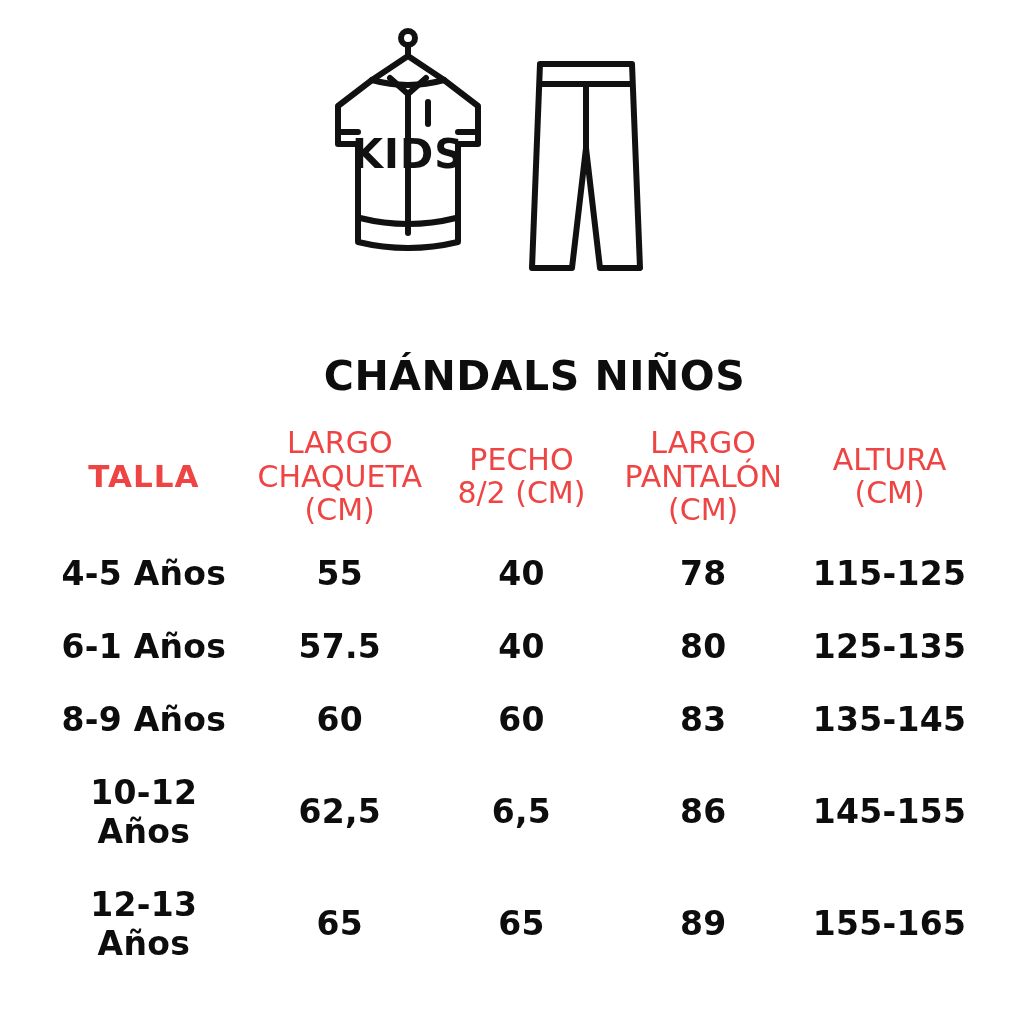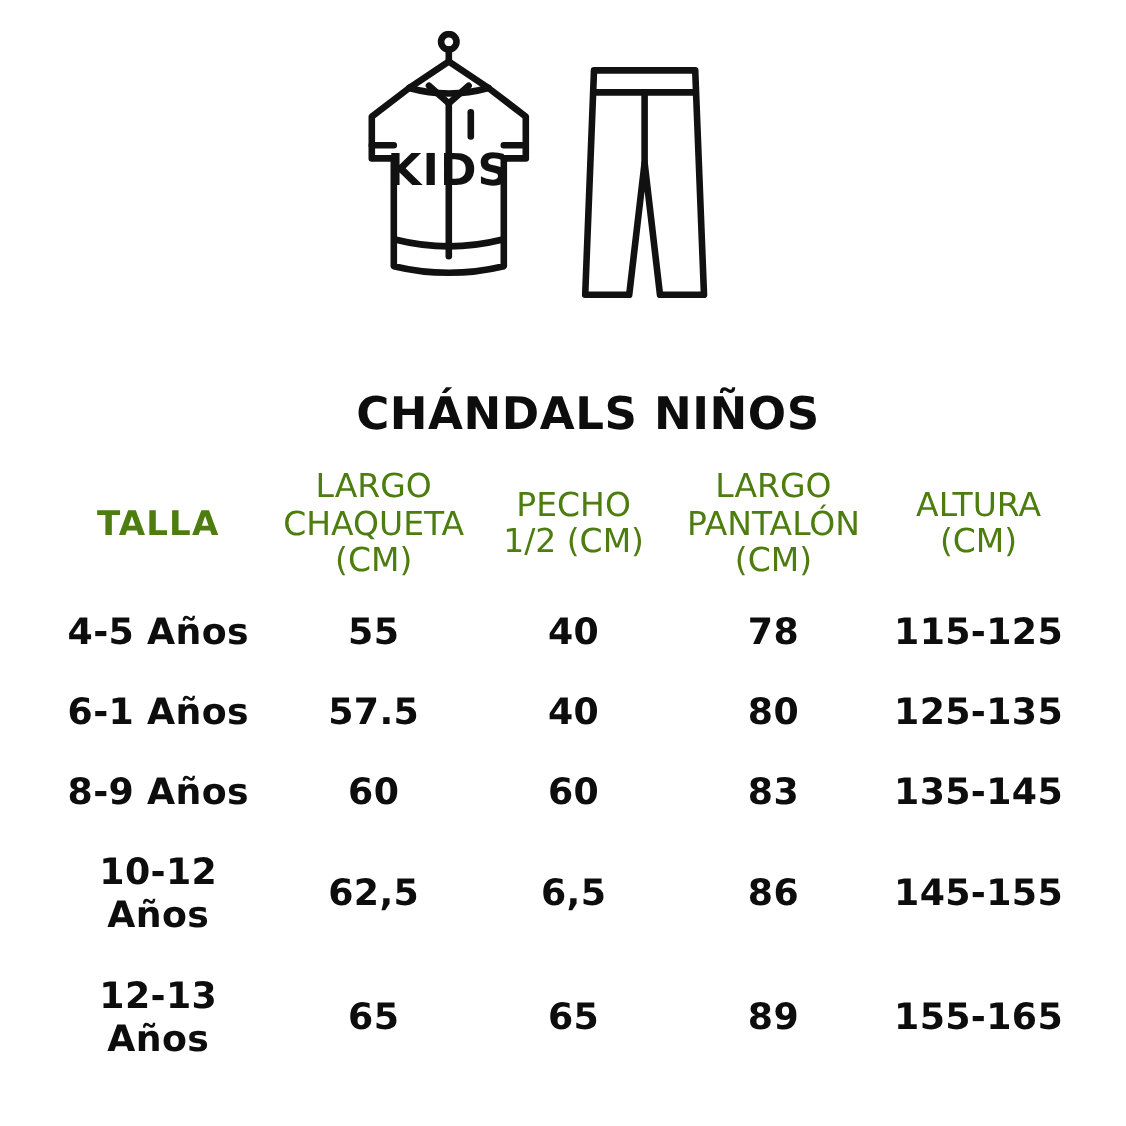--- a/index.html
+++ b/index.html
@@ -70,21 +70,21 @@
   table.sizes col.c3 { width: 19.5%; }
   table.sizes col.c4 { width: 20%; }
 
   table.sizes thead th {
     font-weight: normal;
     font-size: 30px;
     line-height: 1.12;
     vertical-align: middle;
     padding: 0 4px 10px 4px;
     text-align: center;
-    color: #4d7c0f;
+    color: #ef4444;
   }
   table.sizes thead th.talla-head {
     font-weight: bold;
     font-size: 31px;
     letter-spacing: 1px;
   }
   .hd-l1 { display: block; }
   .hd-l2 { display: block; }
   .hd-l3 { display: block; }
 
@@ -152,21 +152,21 @@
           <th class="talla-head">
             <span class="hd-l1">TALLA</span>
           </th>
           <th>
             <span class="hd-l1">LARGO</span>
             <span class="hd-l2">CHAQUETA</span>
             <span class="hd-l3">(CM)</span>
           </th>
           <th>
             <span class="hd-l1">PECHO</span>
-            <span class="hd-l2">1/2 (CM)</span>
+            <span class="hd-l2">8/2 (CM)</span>
           </th>
           <th>
             <span class="hd-l1">LARGO</span>
             <span class="hd-l2">PANTALÓN</span>
             <span class="hd-l3">(CM)</span>
           </th>
           <th>
             <span class="hd-l1">ALTURA</span>
             <span class="hd-l2">(CM)</span>
           </th>

